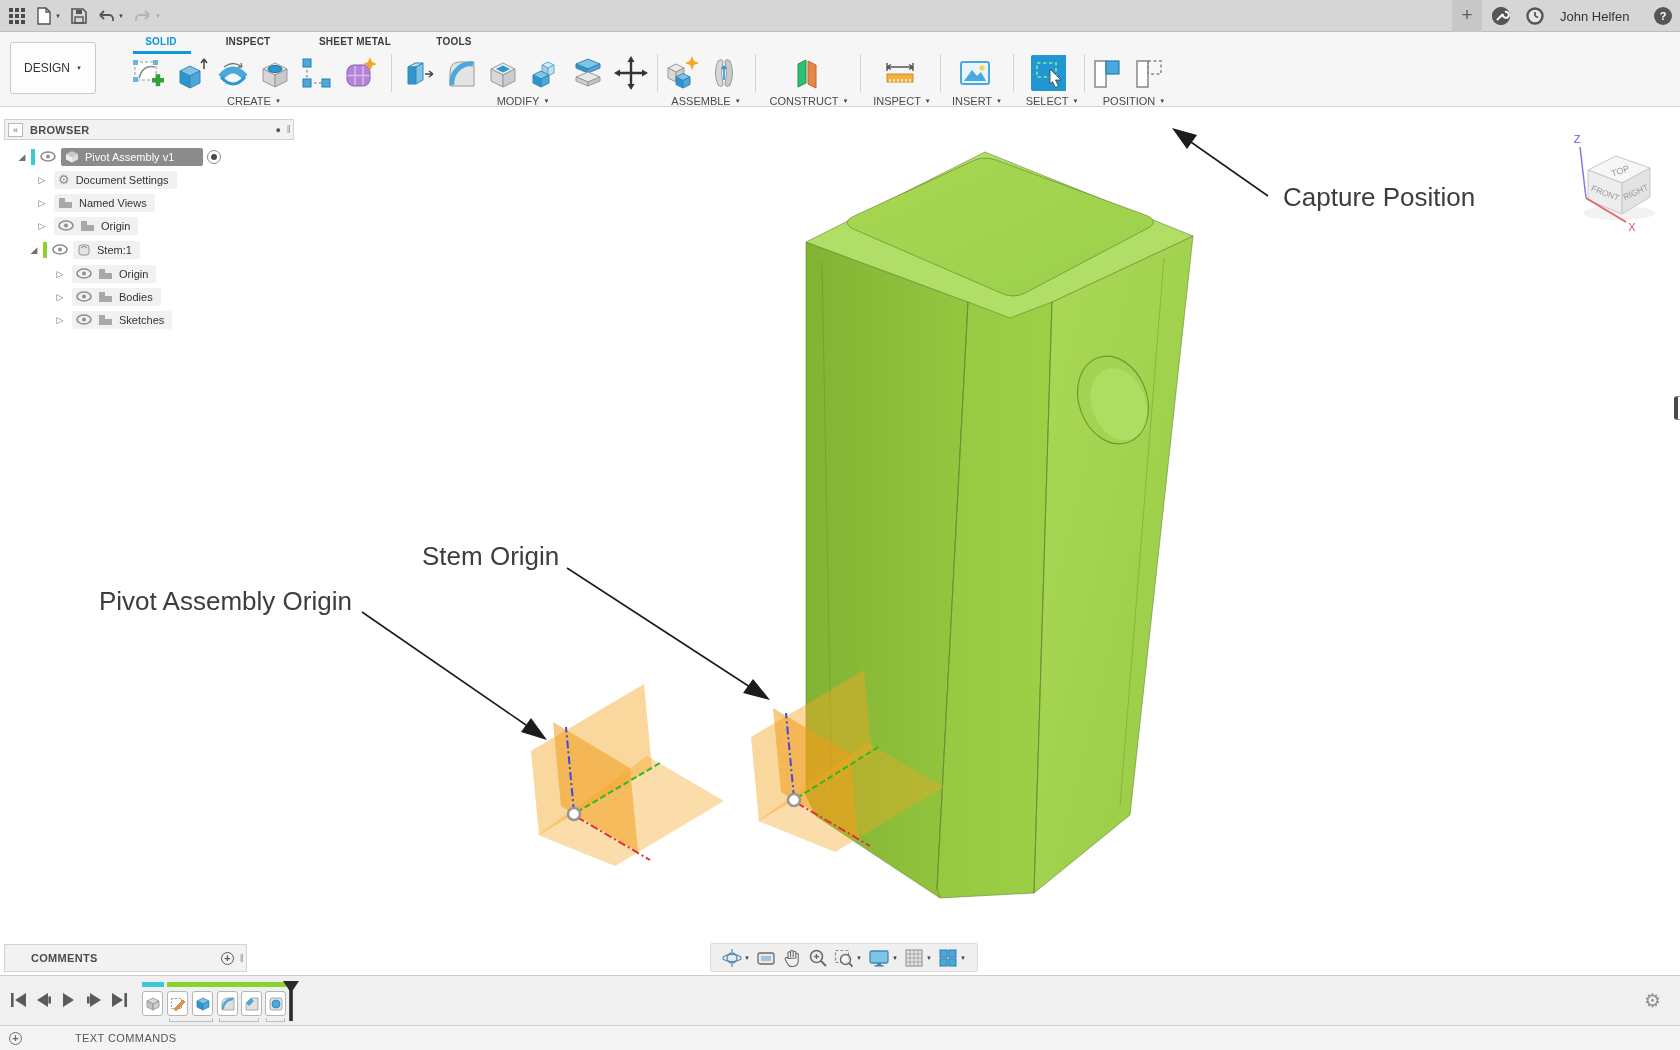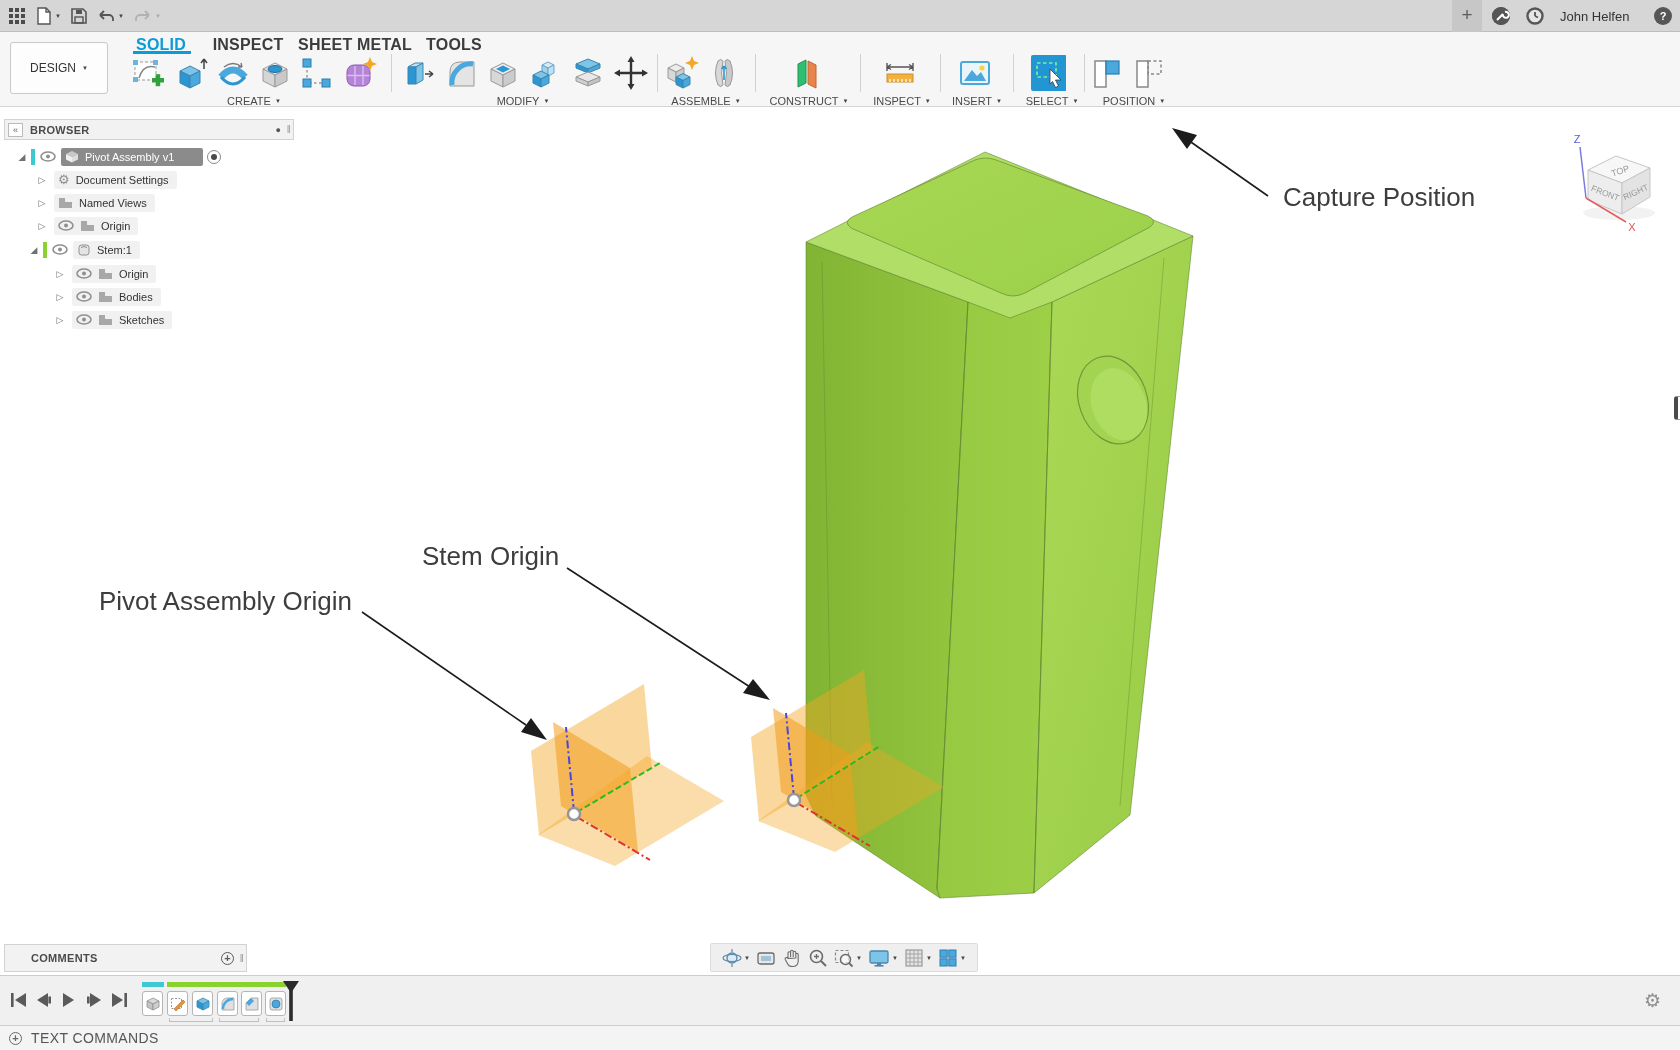--- a/index.html
+++ b/index.html
@@ -20,24 +20,24 @@
     color:#5e5e5e; font-size:19px; text-align:center; line-height:30px; }
   .tb-circle { position:absolute; top:7px; width:18px; height:18px; border-radius:50%; background:#565656;
     color:#fff; text-align:center; font-size:11px; font-weight:bold; line-height:18px; }
   .username { position:absolute; left:1560px; top:9px; font-size:13px; color:#333; }
   .caret { font-size:6px; color:#444; line-height:6px; }
   .caret.dis { color:#aaa; }
 
   
   .ribbon { position:absolute; left:0; top:32px; width:1680px; height:75px; background:#f6f6f6;
     border-bottom:1px solid #d5d5d5; z-index:29; }
-  .design-btn { position:absolute; left:10px; top:10px; width:98px; height:52px; background:#fdfdfd;
+  .design-btn { position:absolute; left:10px; top:10px; width:86px; height:52px; background:#fdfdfd;
     border:1px solid #c9c9c9; border-radius:3px; display:flex; align-items:center; justify-content:center; gap:6px;
     font-size:12px; color:#333; }
-  .rtab { position:absolute; top:4px; transform:translateX(-50%); font-size:16px; font-weight:bold; color:#3c3c3c; letter-spacing:.2px; }
+  .rtab { position:absolute; top:4px; transform:translateX(-50%); font-size:10px; font-weight:bold; color:#3c3c3c; letter-spacing:.2px; }
   .rtab.active { color:#0a9bd8; }
   .rtab-underline { position:absolute; left:133px; top:19px; width:58px; height:3px; background:#0a9bd8; }
   .ric { position:absolute; top:23px; width:36px; height:36px; display:flex; align-items:center; justify-content:center; }
   .grp-label { position:absolute; top:63px; transform:translateX(-50%); font-size:11px; color:#4a4a4a;
     display:flex; align-items:center; gap:4px; white-space:nowrap; }
   .rsep { position:absolute; top:22px; width:1px; height:38px; background:#d2d2d2; }
 
   
   .panel-hdr { position:absolute; background:#f2f2f2; border:1px solid #d2d2d2; display:flex; align-items:center; z-index:20; }
   .panel-hdr .ttl { font-size:11px; font-weight:bold; color:#4a4a4a; letter-spacing:.3px; }
@@ -72,21 +72,21 @@
   .timeline { position:absolute; left:0; top:975px; width:1680px; height:50px; background:#f0f0f0;
     border-top:1px solid #cccccc; z-index:18; }
   .pbtn { position:absolute; top:16px; width:18px; height:16px; }
   .ttile { position:absolute; top:15px; width:21px; height:25px; background:#fff; border:1px solid #b5b5b5;
     border-radius:3px; display:flex; align-items:center; justify-content:center; }
   .tlbar { position:absolute; top:6px; height:5px; }
   .bracket { position:absolute; top:42px; height:4px; border:1px solid #bfbfbf; border-top:none; }
   .tl-gear { position:absolute; left:1644px; top:13px; font-size:19px; color:#8f8f8f; }
   .statusbar { position:absolute; left:0; top:1025px; width:1680px; height:25px; background:#f4f4f4;
     border-top:1px solid #cfcfcf; display:flex; align-items:center; gap:9px; padding-left:9px; z-index:20; }
-  .statusbar .ttl { font-size:14px; color:#555; letter-spacing:.4px; }
+  .statusbar .ttl { font-size:11px; color:#555; letter-spacing:.4px;margin-left:44px; }
   .edge-sliver { position:absolute; left:1674px; top:396px; width:8px; height:24px; background:#fff;
     border:1px solid #999; border-left:4px solid #4a4a4a; border-radius:3px 0 0 3px; z-index:6; }
   svg text { font-family:"Liberation Sans", sans-serif; }
 </style>
 </head>
 <body>
 
 <div class="app">
 
   <svg class="abs" style="left:0;top:0;z-index:1" width="1680" height="1050" viewBox="0 0 1680 1050">

